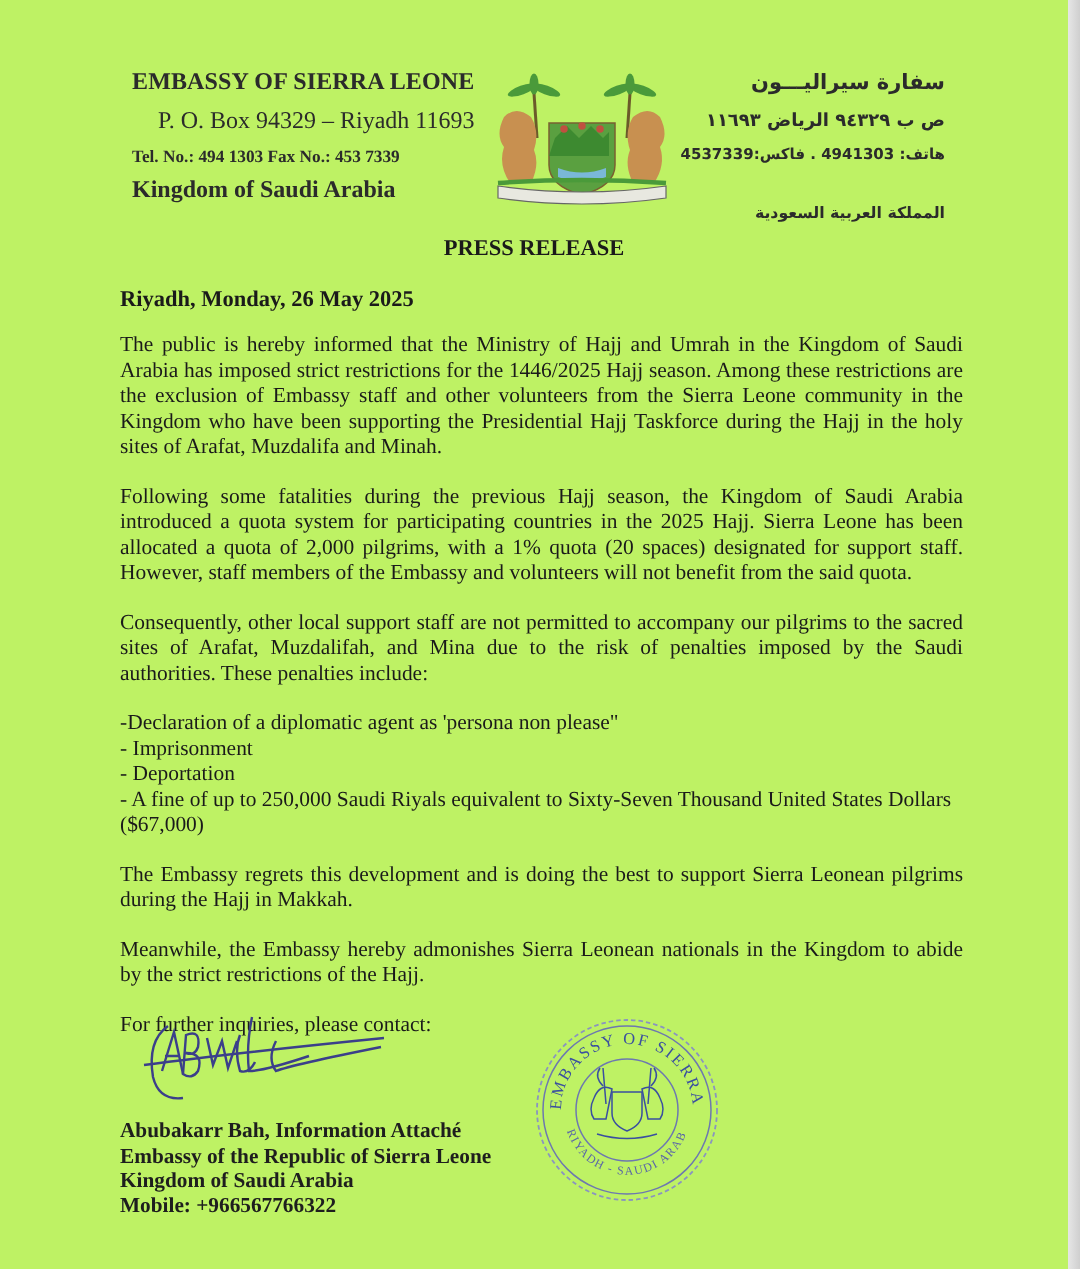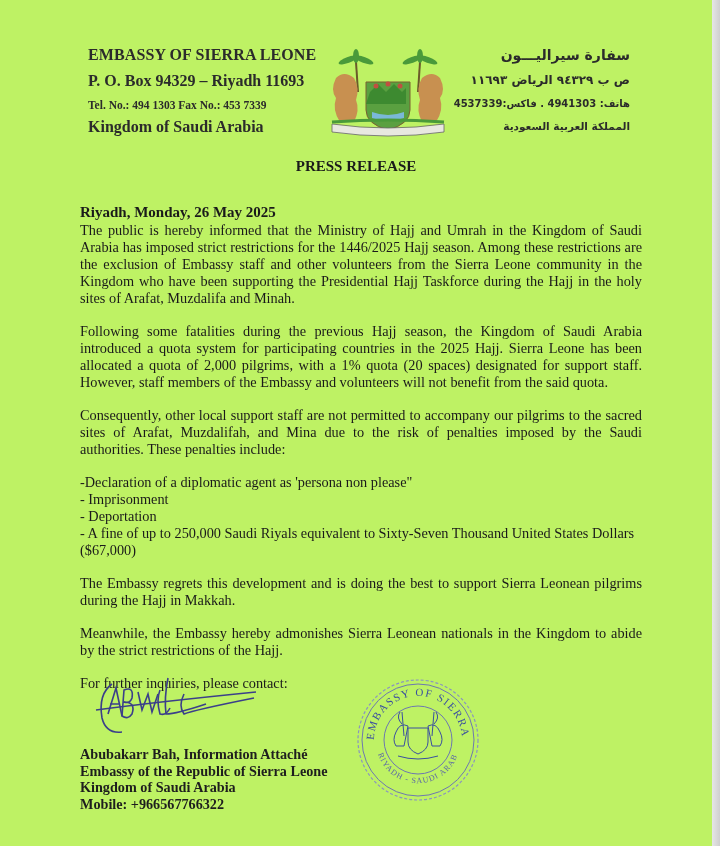--- a/index.html
+++ b/index.html
@@ -13,31 +13,31 @@
     .page {
       position: absolute; left: 0; top: 0; width: 712px; height: 846px;
       background: #bef264;
     }
     .edge {
       position: absolute; right: 0; top: 0; width: 8px; height: 846px;
       background: linear-gradient(to right, #e6e6e6, #cfcfcf);
     }
     .lh { position: absolute; left: 88px; top: 44px; color: #2b2b2b; }
     .lh .l1 { font-size: 16px; font-weight: bold; line-height: 22px; letter-spacing: 0.1px; }
-    .lh .l2 { font-size: 16px; font-weight: bold; line-height: 22px; margin-top: 4px; }
+    .lh .l2 { font-size: 16px; font-weight: normal; line-height: 22px; margin-top: 4px; text-align: right; }
     .lh .l3 { font-size: 11.5px; font-weight: bold; line-height: 18px; margin-top: 4px; font-family: "Liberation Serif", serif; }
     .lh .l4 { font-size: 16px; font-weight: bold; line-height: 22px; margin-top: 2px; }
     .rh { position: absolute; right: 82px; top: 44px; direction: rtl; text-align: right; color: #2b2b2b; font-family: "DejaVu Sans", sans-serif; }
     .rh .r1 { font-size: 14px; font-weight: bold; line-height: 22px; }
     .rh .r2 { font-size: 12px; font-weight: bold; line-height: 20px; margin-top: 4px; }
     .rh .r3 { font-size: 10px; font-weight: bold; line-height: 18px; margin-top: 5px; }
-    .rh .r4 { font-size: 10.5px; font-weight: bold; line-height: 18px; margin-top: 4px; }
+    .rh .r4 { font-size: 10.5px; font-weight: bold; line-height: 18px; margin-top: 20px; }
     .crest { position: absolute; left: 318px; top: 48px; width: 140px; height: 92px; }
     .title { position: absolute; left: 0; width: 712px; top: 158px; text-align: center; font-weight: bold; font-size: 15px; }
-    .date { position: absolute; left: 80px; top: 204px; font-weight: bold; font-size: 15px; }
+    .date { position: absolute; left: 80px; top: 192px; font-weight: bold; font-size: 15px; }
     .body { position: absolute; left: 80px; top: 222px; width: 562px; font-size: 14.3px; line-height: 17px; }
     .body p { margin: 0 0 16px 0; text-align: justify; }
     .body .list { margin: 0 0 16px 0; }
     .body .list div { line-height: 17px; }
     .body p.tight { margin-bottom: 14px; }
     .sig-area { position: absolute; left: 76px; top: 674px; width: 300px; height: 70px; }
     .sig-block { position: absolute; left: 80px; top: 746px; font-weight: bold; font-size: 14.2px; line-height: 16.5px; color: #1e1e1e; }
     .stamp { position: absolute; left: 352px; top: 674px; width: 132px; height: 132px; }
   </style>
 </head>

